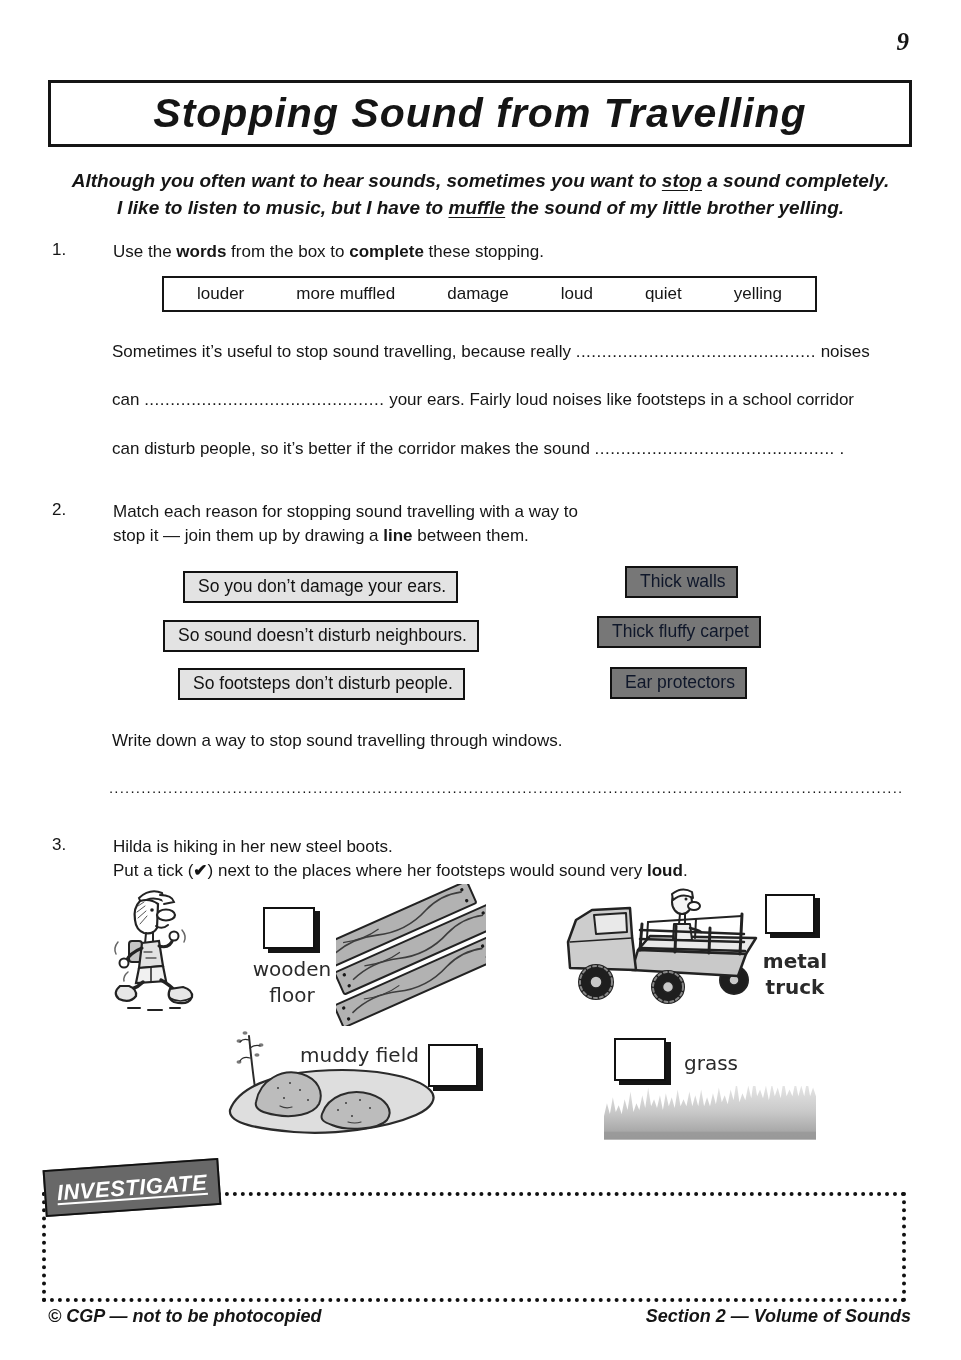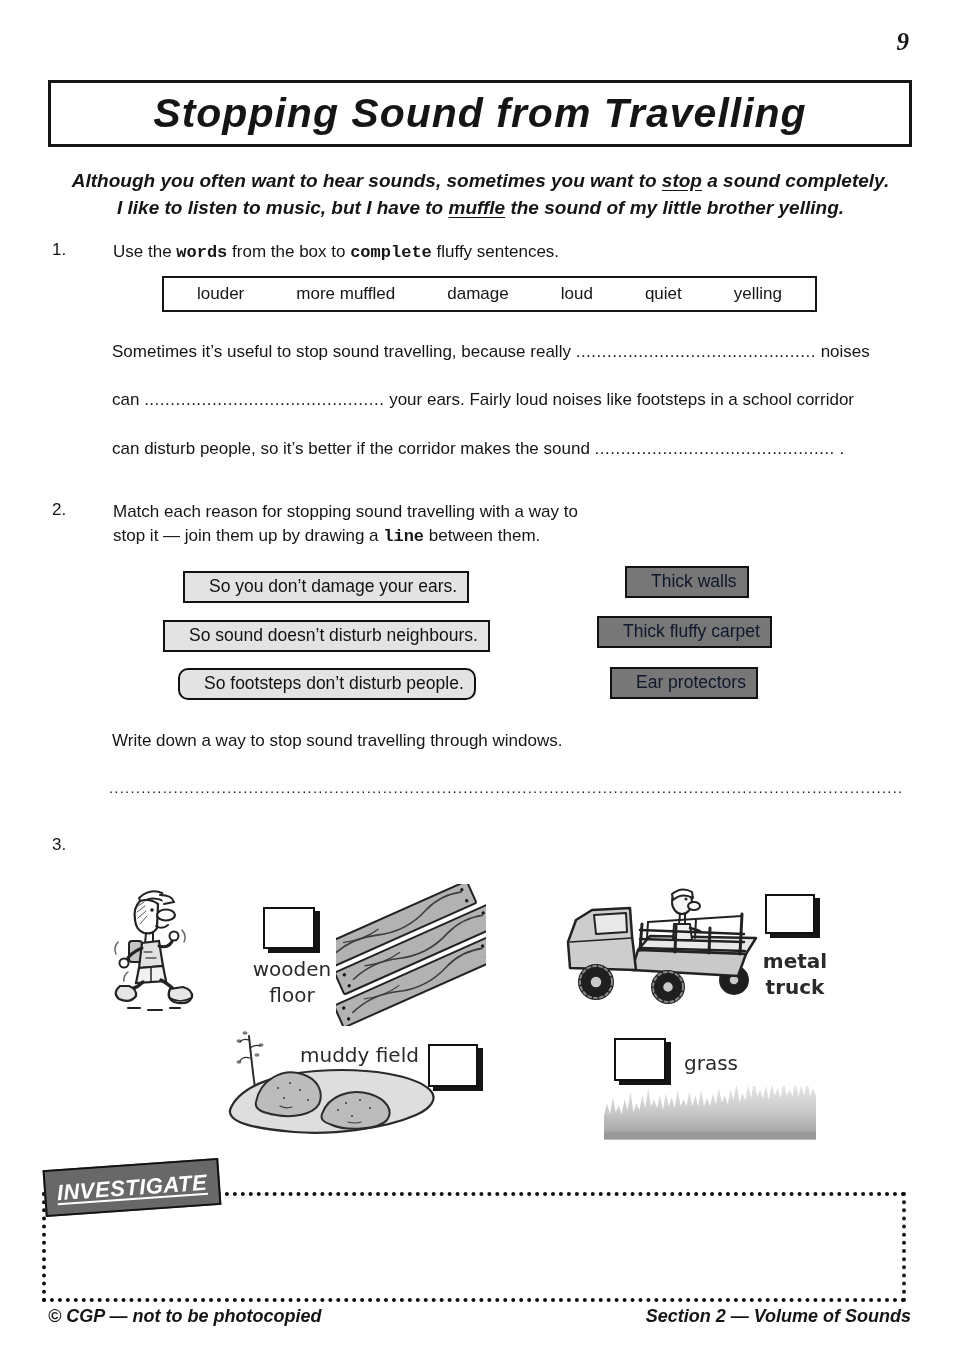--- a/index.html
+++ b/index.html
@@ -10,31 +10,31 @@
   }
   .pagenum{position:absolute;top:28px;right:52px;font:italic bold 25px "Liberation Serif",serif;}
   .titlebox{
     position:absolute;left:48px;top:80px;width:864px;height:67px;
     border:3px solid #151515;display:flex;align-items:center;justify-content:center;
   }
   .title{font:italic bold 41px "Liberation Sans",sans-serif;letter-spacing:1px;}
   .intro{position:absolute;left:0;top:167px;width:961px;text-align:center;
     font:italic bold 19px "Liberation Sans",sans-serif;line-height:27px;}
   .u{text-decoration:underline;text-underline-offset:3px;}
-  .b{font-weight:bold;font-family:Liberation Mono, monospace;}
+  .b{font-weight:bold;}
   .qnum{position:absolute;left:52px;font-size:17px;}
   .qtext{position:absolute;left:113px;font-size:17px;line-height:24px;}
   .wordbox{
     position:absolute;left:162px;top:276px;width:655px;height:36px;
     border:2.5px solid #151515;display:flex;align-items:center;
     justify-content:space-between;padding:0 33px;font-size:17px;
   }
   .sent{position:absolute;left:112px;width:800px;font-size:17px;white-space:nowrap;}
   .dots{letter-spacing:0.5px;}
-  .mbox{position:absolute;font-size:17.5px;padding:3px 10px 4px 24px;border:2.5px solid #111;white-space:nowrap;}
+  .mbox{position:absolute;font-size:17.5px;padding:3px 10px 4px 13px;border:2.5px solid #111;white-space:nowrap;}
   .light{background:#e3e3e3;color:#111;}
   .dark{background:#777777;color:#0f172a;}
   .ansline{position:absolute;left:109px;top:779px;width:794px;overflow:hidden;
     white-space:nowrap;font-size:15px;letter-spacing:1.2px;}
   .cb{position:absolute;background:#fff;border:2.5px solid #111;box-shadow:5px 4px 0 #151515;}
   .handlab{position:absolute;font-family:"DejaVu Sans",sans-serif;font-size:20px;color:#2a2a2a;
     line-height:26px;text-align:center;white-space:nowrap;}
   .ill{position:absolute;}
   .invbox{position:absolute;left:42px;top:1192px;width:864px;height:110px;border:4px dotted #111;}
   .invlabel{
@@ -56,21 +56,21 @@
     <div class="title">Stopping Sound from Travelling</div>
   </div>
 
   <div class="intro">
     <div><span>Although you often want to hear sounds, sometimes you want to </span><span class="u">stop</span><span> a sound completely.</span></div>
     <div><span>I like to listen to music, but I have to </span><span class="u">muffle</span><span> the sound of my little brother yelling.</span></div>
   </div>
 
   <div class="qnum" style="top:240px;">1.</div>
   <div class="qtext" style="top:240px;">
-    <span>Use the </span><span class="b">words</span><span> from the box to </span><span class="b">complete</span><span> fluffy sentences.</span>
+    <span>Use the </span><span class="b">words</span><span> from the box to </span><span class="b">complete</span><span> these stopping.</span>
   </div>
 
   <div class="wordbox">
     <span>louder</span>
     <span>more muffled</span>
     <span>damage</span>
     <span>loud</span>
     <span>quiet</span>
     <span>yelling</span>
   </div>
@@ -86,30 +86,34 @@
   </div>
 
   <div class="qnum" style="top:500px;">2.</div>
   <div class="qtext" style="top:500px;">
     <div>Match each reason for stopping sound travelling with a way to</div>
     <div><span>stop it — join them up by drawing a </span><span class="b">line</span><span> between them.</span></div>
   </div>
 
   <div class="mbox light" style="left:183px;top:571px;">So you don’t damage your ears.</div>
   <div class="mbox light" style="left:163px;top:620px;">So sound doesn’t disturb neighbours.</div>
-  <div class="mbox light" style="left:178px;top:668px;border-radius:10px;">So footsteps don’t disturb people.</div>
+  <div class="mbox light" style="left:178px;top:668px;">So footsteps don’t disturb people.</div>
 
   <div class="mbox dark" style="left:625px;top:566px;">Thick walls</div>
   <div class="mbox dark" style="left:597px;top:616px;">Thick fluffy carpet</div>
   <div class="mbox dark" style="left:610px;top:667px;">Ear protectors</div>
 
   <div class="sent" style="top:731px;">Write down a way to stop sound travelling through windows.</div>
   <div class="ansline">................................................................................................................................................................</div>
 
   <div class="qnum" style="top:835px;">3.</div>
+  <div class="qtext" style="top:835px;">
+    <div>Hilda is hiking in her new steel boots.</div>
+    <div><span>Put a tick (</span><span class="b">✔</span><span>) next to the places where her footsteps would sound very </span><span class="b">loud</span><span>.</span></div>
+  </div>
 
   <svg class="ill" style="left:100px;top:886px;" width="105" height="130" viewBox="0 0 105 130">
     <g fill="none" stroke="#222" stroke-width="2" stroke-linecap="round">
       <path d="M39,12 Q50,2 62,7 L64,15 Q51,9 41,17 Z" fill="#fff"></path>
       <path d="M60,9 Q72,9 74,16 L64,18" fill="#fff"></path>
       <path d="M40,15 Q33,22 35,34 Q36,44 44,47 Q53,49 57,42 L58,18 Q50,12 40,15 Z" fill="#fff" stroke-width="2.2"></path>
       <path d="M38,20 L44,16 M37,26 L45,20 M38,32 L46,25 M40,38 L47,30" stroke="#555" stroke-width="1"></path>
       <circle cx="52" cy="24" r="1.8" fill="#222" stroke="none"></circle>
       <ellipse cx="66" cy="29" rx="9" ry="5.5" fill="#fff" stroke-width="2.2"></ellipse>
       <path d="M56,40 Q62,44 68,39"></path>

